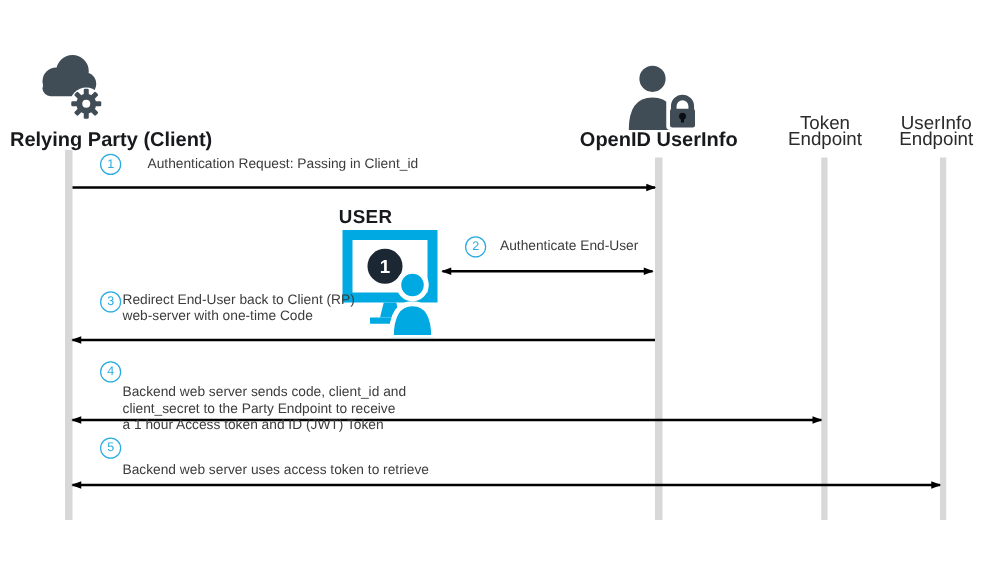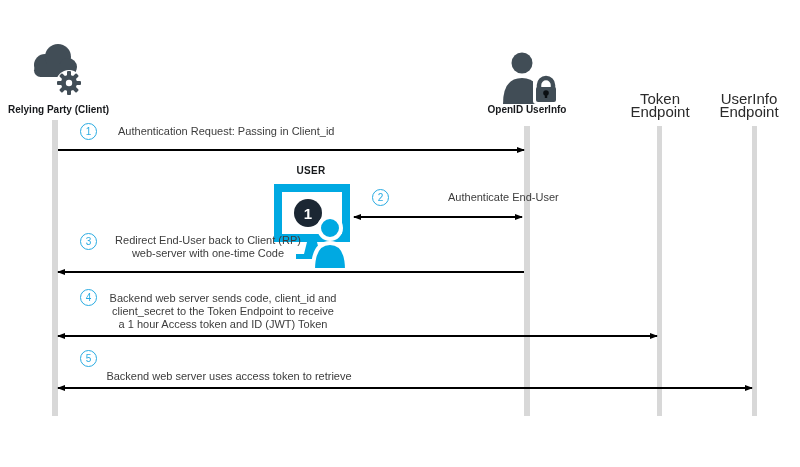--- a/index.html
+++ b/index.html
@@ -15,26 +15,26 @@
   .head{position:absolute;width:0;height:0;top:50%;transform:translateY(-50%);}
   .head-r{right:-1px;border-top:3.5px solid transparent;border-bottom:3.5px solid transparent;border-left:8px solid #000;}
   .head-l{left:-1px;border-top:3.5px solid transparent;border-bottom:3.5px solid transparent;border-right:8px solid #000;}
 
   
   .stepnum{position:absolute;width:15px;height:15px;border:1.5px solid #29abe2;border-radius:50%;
            color:#29abe2;font-size:10px;display:flex;align-items:center;justify-content:center;background:#fff;}
 
   
   .steptext{position:absolute;font-size:11px;color:#3c3c3c;line-height:13px;}
-  .center{text-align:center;}
+  .center{text-align:left;}
 
   
-  .actor-label{position:absolute;font-size:10px;font-weight:bold;color:#17191c;}
+  .actor-label{position:absolute;font-size:16px;font-weight:bold;color:#17191c;}
   .endpoint-label{position:absolute;font-size:15px;color:#2b2b2b;text-align:center;line-height:13px;}
-  .user-label{position:absolute;font-size:10px;font-weight:bold;color:#17191c;text-align:center;letter-spacing:.3px;}
+  .user-label{position:absolute;font-size:15px;font-weight:bold;color:#17191c;letter-spacing:.3px;}
 
   .icon{position:absolute;}
 </style>
 </head>
 <body>
 
 <div class="canvas">
 
   <div class="lifeline" style="left:52px;top:120px;width:6px;height:296px;"></div>
   <div class="lifeline" style="left:524px;top:126px;width:6px;height:290px;"></div>
@@ -108,32 +108,32 @@
   </div>
   <div class="arrow" style="left:58px;top:387px;width:694px;">
     <span class="head head-l"></span>
     <span class="head head-r"></span>
   </div>
 
   <div class="stepnum" style="left:80px;top:123px;">1</div>
   <div class="steptext" style="left:118px;top:125px;">Authentication Request: Passing in Client_id</div>
 
   <div class="stepnum" style="left:372px;top:189px;">2</div>
-  <div class="steptext" style="left:400px;top:191px;margin-left:48px;">Authenticate End-User</div>
+  <div class="steptext" style="left:400px;top:191px;">Authenticate End-User</div>
 
   <div class="stepnum" style="left:80px;top:233px;">3</div>
   <div class="steptext center" style="left:98px;top:234px;width:220px;">
     <div>Redirect End-User back to Client (RP)</div>
     <div>web-server with one-time Code</div>
   </div>
 
   <div class="stepnum" style="left:80px;top:289px;">4</div>
-  <div class="steptext center" style="left:98px;top:292px;width:250px;">
+  <div class="steptext center" style="left:98px;top:308px;width:250px;">
     <div>Backend web server sends code, client_id and</div>
-    <div>client_secret to the Token Endpoint to receive</div>
+    <div>client_secret to the Party Endpoint to receive</div>
     <div>a 1 hour Access token and ID (JWT) Token</div>
   </div>
 
   <div class="stepnum" style="left:80px;top:350px;">5</div>
   <div class="steptext center" style="left:98px;top:370px;width:262px;">
     <div>Backend web server uses access token to retrieve</div>
   </div>
 
 </div>
 

